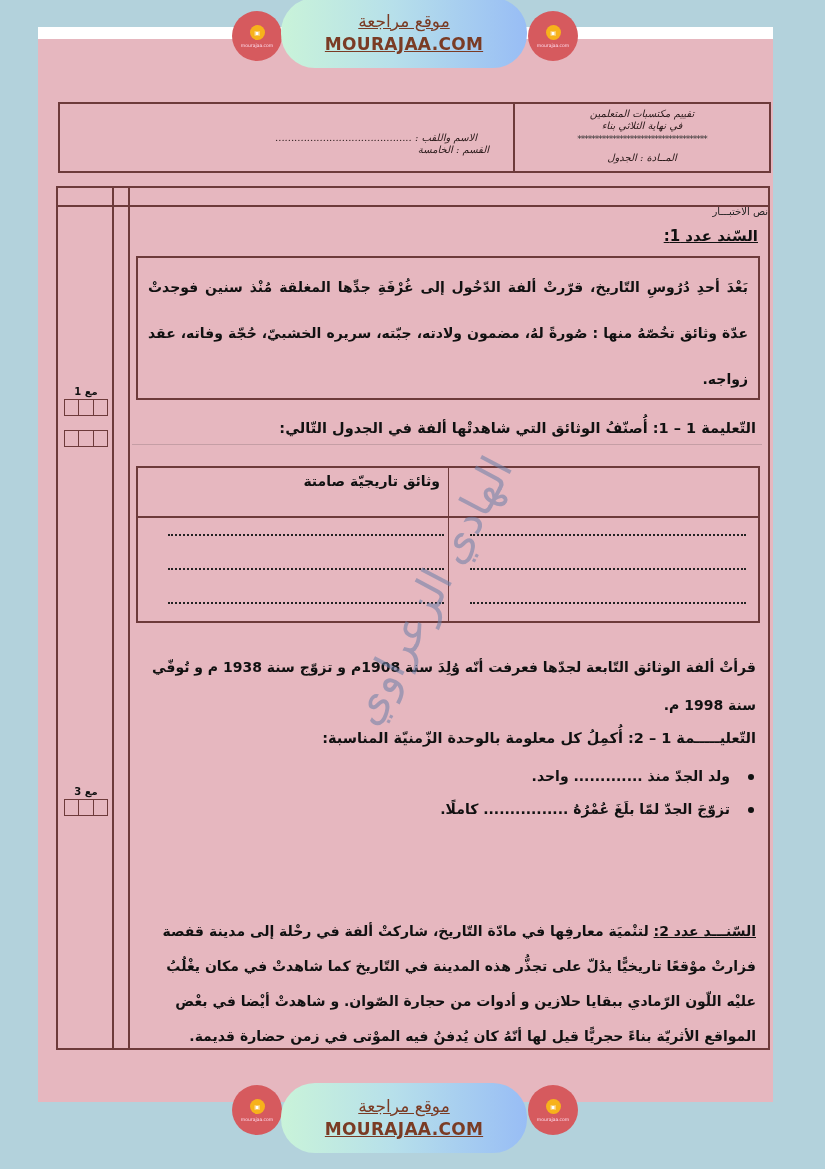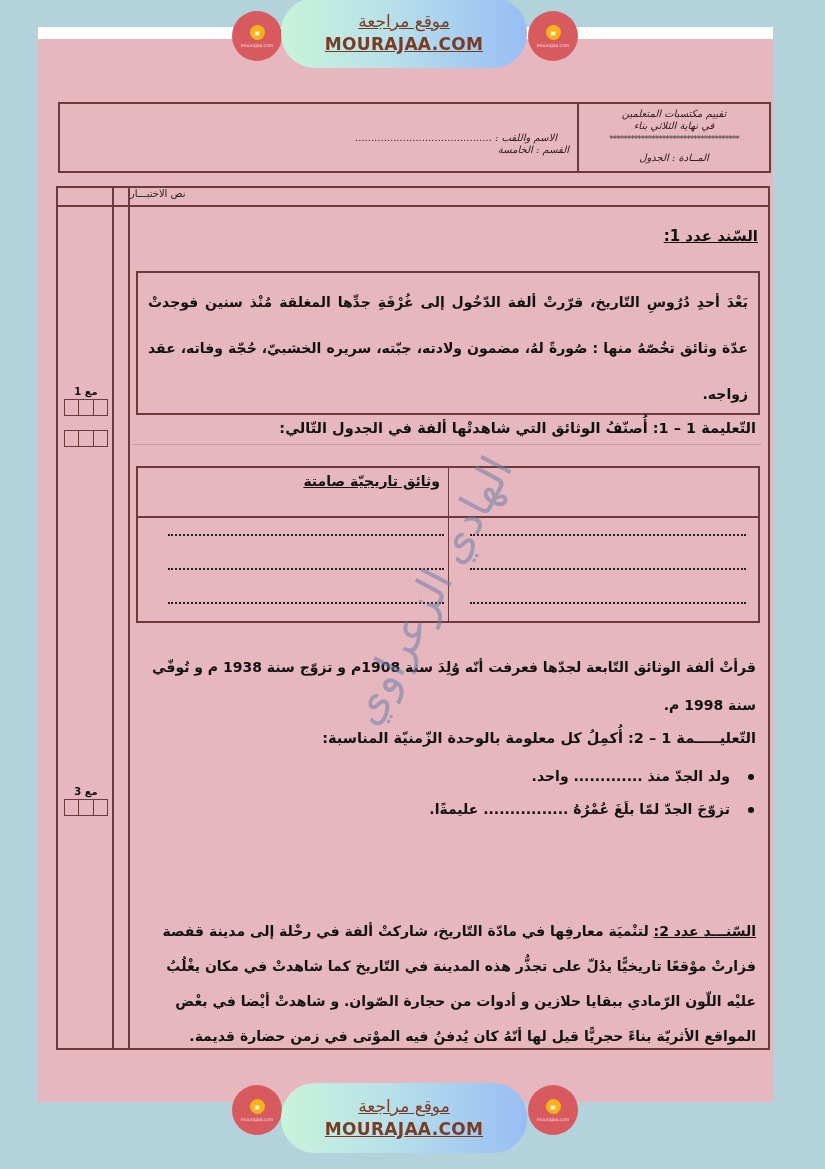--- a/index.html
+++ b/index.html
@@ -60,72 +60,72 @@
 
   
   .hdr {
     position: absolute; left: 58px; top: 102px; width: 713px; height: 71px;
     border: 2px solid #6d3a3a;
     display: flex; direction: rtl;
   }
   .hdr-cell { height: 100%; border-left: 2px solid #6d3a3a; position: relative; }
   .hdr-cell:last-child { border-left: none; }
   .hdr-school { width: 225px; }
-  .hdr-eval { width: 192px; }
+  .hdr-eval { width: 256px; margin-left: 16px; }
   .hdr-name { flex: 1; }
   .hdr-text {
     font-family: "DejaVu Serif", serif; font-style: italic;
     font-size: 10px; color: #2a1a1a; text-align: center; line-height: 12px;
   }
   .stars { font-size: 9px; letter-spacing: -1px; color: #333; text-align: center; line-height: 10px; overflow: hidden; white-space: nowrap; }
 
   
   .frame {
     position: absolute; left: 56px; top: 186px; width: 714px; height: 864px;
     border: 2px solid #6d3a3a;
   }
   .frame .vl {
     position: absolute; top: 0; bottom: 0; width: 2px; background: #6d3a3a;
   }
   .frame .hl { position: absolute; left: 0; right: 0; height: 2px; background: #6d3a3a; }
   .frame-title {
-    position: absolute; top: 0; left: 72px; right: 0; height: 15px;
-    font-size: 10px; text-align: left; direction: rtl; color: #222;
+    position: absolute; top: 18px; left: 72px; right: 0; height: 15px;
+    font-size: 10px; text-align: right; direction: rtl; color: #222;
   }
   .content {
     position: absolute; left: 74px; right: 6px; top: 20px; bottom: 0;
     direction: rtl; text-align: right;
   }
   .doc-title {
     position: absolute; right: 4px; top: 19px;
     font-weight: bold; font-size: 15px; text-decoration: underline;
   }
   .passage {
-    position: absolute; right: 2px; left: 4px; top: 63px; height: 144px;
+    position: absolute; right: 2px; left: 4px; top: 48px; height: 144px;
     border: 2px solid #6d3a3a;
     padding: 6px 10px 0 10px;
     font-weight: bold; font-size: 14px; line-height: 46px; text-align: justify;
   }
   .instr {
     position: absolute; right: 6px; top: 212px;
     font-weight: bold; font-size: 14.5px;
   }
   .instr-line {
     position: absolute; right: 0; left: 0; top: 236px; height: 1px; background: #c59ea5;
   }
   .table {
     position: absolute; left: 4px; right: 2px; top: 258px; height: 157px;
     border: 2px solid #6d3a3a;
   }
   .table .col-head {
     position: absolute; top: 0; height: 48px;
     font-weight: bold; font-size: 14px; padding: 5px 8px 0 8px;
   }
   .table .col-head.r { right: 0; width: 50%; }
-  .table .col-head.l { left: 0; width: 50%; text-decoration: underline; }
+  .table .col-head.l { left: 0; width: 50%; }
   .table .mid-v { position: absolute; left: 50%; top: 0; bottom: 0; width: 1px; background: #6d3a3a; }
   .table .mid-h { position: absolute; left: 0; right: 0; top: 48px; height: 2px; background: #6d3a3a; }
   .dots {
     position: absolute; height: 2px;
     border-top: 2px dotted #222;
   }
   .para2 {
     position: absolute; right: 6px; left: 6px; top: 440px;
     font-weight: bold; font-size: 14px; line-height: 38px;
   }
@@ -243,21 +243,21 @@
     <div class="para2">قرأتْ ألفة الوثائق التّابعة لجدّها فعرفت أنّه وُلِدَ سنة 1908م و تزوّج سنة 1938 م و تُوفّي سنة 1998 م.</div>
     <div class="instr2">التّعليـــــمة 1 – 2: أُكمِلُ كل معلومة بالوحدة الزّمنيّة المناسبة:</div>
 
     <div class="bullets">
       <div class="bullet">
         <span class="dot"></span>
         <span>ولد الجدّ منذ ............. واحد.</span>
       </div>
       <div class="bullet">
         <span class="dot"></span>
-        <span>تزوّجَ الجدّ لمّا بلَغَ عُمْرُهُ ................ عليمةًا.</span>
+        <span>تزوّجَ الجدّ لمّا بلَغَ عُمْرُهُ ................ كاملًا.</span>
       </div>
     </div>
 
     <div class="para3">
       <span class="lbl">السّنـــد عدد 2:</span>
       <span>لتنْميَة معارفِها في مادّة التّاريخ، شاركتْ ألفة في رحْلة إلى مدينة قفصة فزارتْ موْقعًا تاريخيًّا يدُلّ على تجذُّر هذه المدينة في التّاريخ كما شاهدتْ في مكان يغْلُبُ عليْه اللّون الرّمادي ببقايا حلازين و أدوات من حجارة الصّوان. و شاهدتْ أيْضا في بعْض المواقع الأثريّة بناءً حجريًّا قيل لها أنّهُ كان يُدفنُ فيه الموْتى في زمن حضارة قديمة.</span>
     </div>
   </div>
 </div>
 

